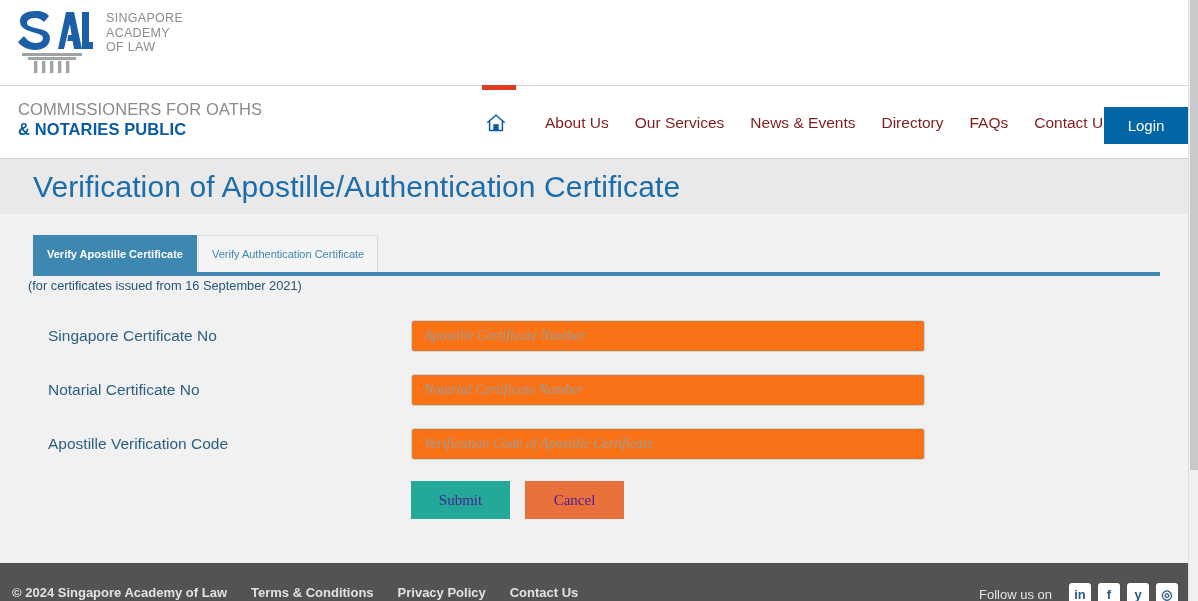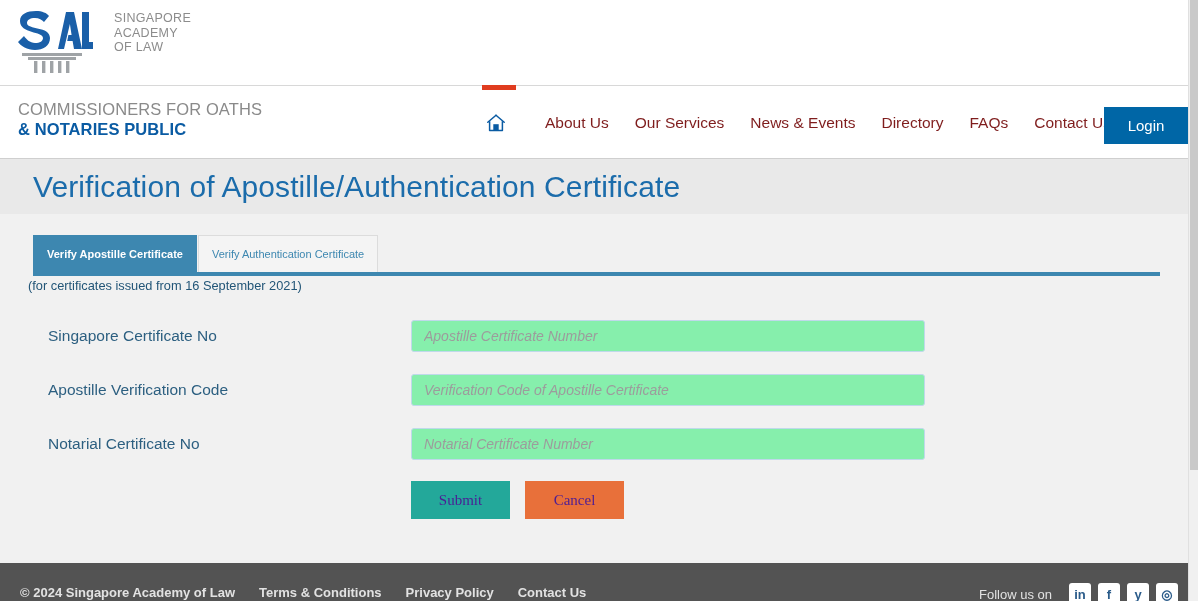--- a/index.html
+++ b/index.html
@@ -45,21 +45,21 @@
     display: flex;
     align-items: flex-start;
   }
   .logo-mark {
     position: relative;
     width: 80px;
     height: 70px;
   }
   .logo-mark svg { display: block; }
   .logo-words {
-    margin-left: 20px;
+    margin-left: 12px;
     margin-top: 6px;
     color: #8c8c8c;
     font-size: 12.5px;
     line-height: 14.5px;
     letter-spacing: 0.3px;
     font-weight: 400;
     text-transform: uppercase;
     white-space: pre;
   }
 
@@ -227,23 +227,23 @@
     color: #2c5f80;
     font-size: 15.5px;
   }
   .field-input {
     position: absolute;
     left: 411px;
     width: 514px;
     height: 32px;
     border: 1px solid #bfd9ea;
     border-radius: 3px;
-    background: #86efac;
+    background: #f97316;
     padding: 0 12px;
-    font-family: Liberation Sans, sans-serif;
+    font-family: Liberation Serif, serif;
     font-size: 14px;
     color: #333;
     outline: none;
   }
   .field-input::placeholder {
     color: #9c9c9c;
     font-style: italic;
     font-size: 14px;
   }
 
@@ -280,21 +280,21 @@
     position: absolute;
     left: 0;
     top: 563px;
     width: 1188px;
     height: 38px;
     background: #535353;
     overflow: hidden;
   }
   .footer-left {
     position: absolute;
-    left: 20px;
+    left: 12px;
     top: 22px;
     display: flex;
     align-items: center;
     white-space: nowrap;
   }
   .footer-copy {
     color: #e2e2e2;
     font-size: 13px;
     font-weight: 700;
   }
@@ -433,27 +433,27 @@
       <div class="form-area">
 
         <div class="note">(for certificates issued from 16 September 2021)</div>
 
         <div class="form-row">
           <label class="field-label">Singapore Certificate No</label>
           <input class="field-input" type="text" placeholder="Apostille Certificate Number" style="">
         </div>
 
         <div class="form-row">
+          <label class="field-label">Notarial Certificate No</label>
+          <input class="field-input" type="text" placeholder="Notarial Certificate Number" style="">
+        </div>
+
+        <div class="form-row">
           <label class="field-label">Apostille Verification Code</label>
           <input class="field-input" type="text" placeholder="Verification Code of Apostille Certificate" style="">
-        </div>
-
-        <div class="form-row">
-          <label class="field-label">Notarial Certificate No</label>
-          <input class="field-input" type="text" placeholder="Notarial Certificate Number" style="">
         </div>
 
         <div class="btn-row">
           <button class="btn btn-submit">Submit</button>
           <button class="btn btn-cancel">Cancel</button>
         </div>
 
       </div>
     </div>
 

